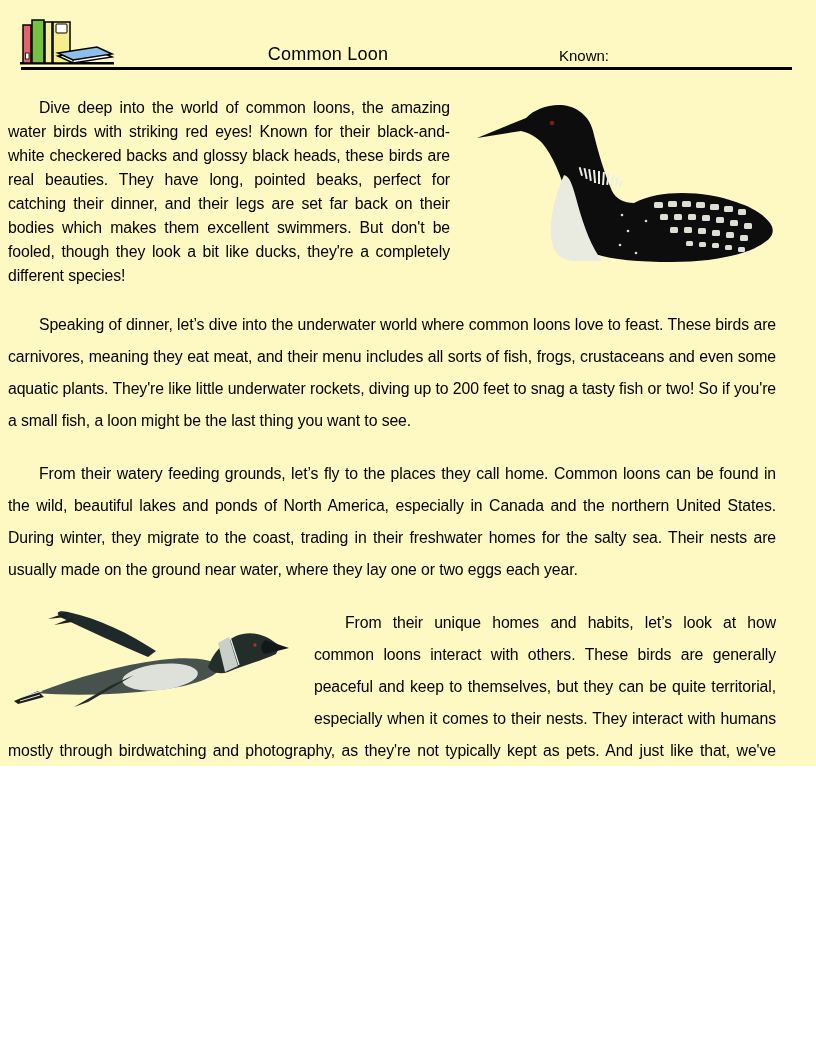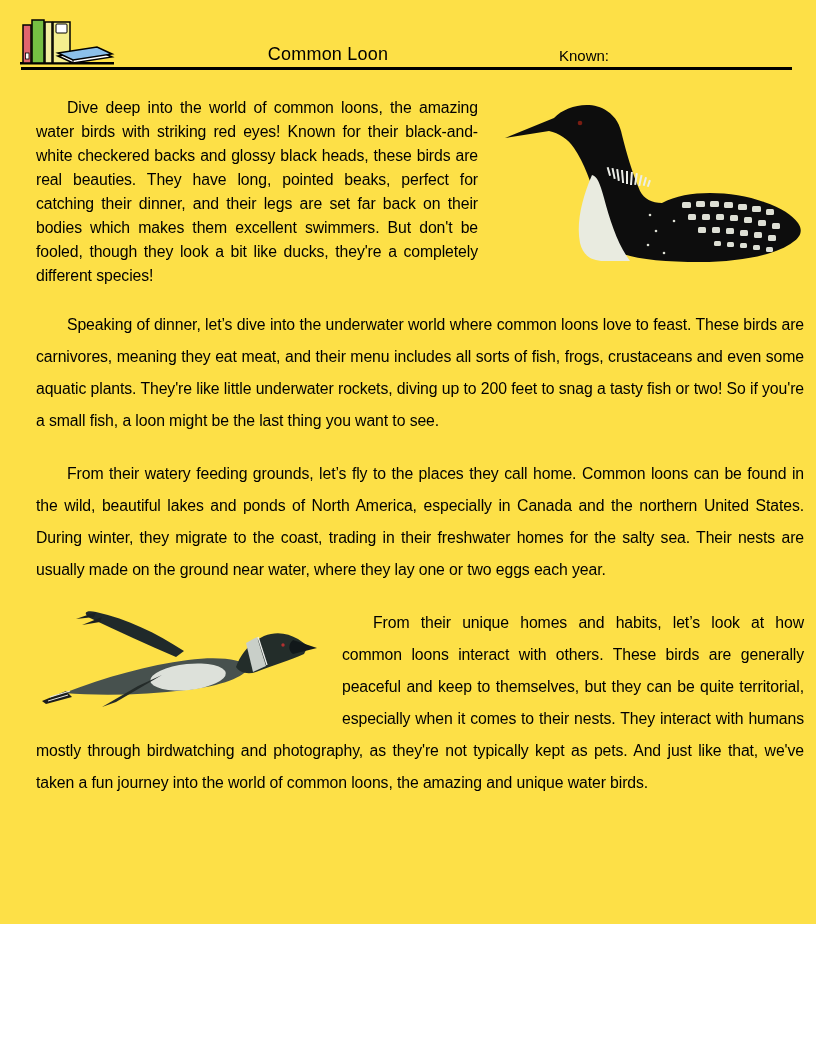--- a/index.html
+++ b/index.html
@@ -1,42 +1,42 @@
 <!DOCTYPE html>
 <html><head>
 <meta charset="utf-8">
 <style>
   * { margin: 0; padding: 0; box-sizing: border-box; }
   html, body { background: #ffffff; }
   .page {
     position: relative;
     width: 816px;
-    height: 924px;
+    height: 766px;
     margin: 0 auto;
-    background: #fde047;
+    background: #fef9c3;
     color: #000;
     font-family: "Liberation Sans", "DejaVu Sans", sans-serif;
     overflow: hidden;
   }
 
   
   .logo { position: absolute; left: 18px; top: 10px; width: 100px; height: 58px; }
   .doc-title {
     position: absolute; left: 0; top: 44px; width: 656px;
     text-align: center; font-size: 18px; letter-spacing: 0.2px;
   }
   .name-label { position: absolute; left: 559px; top: 47px; font-size: 15px; }
   .header-rule {
     position: absolute; left: 21px; top: 67px; width: 771px; height: 3px;
     background: #000;
   }
 
   
   .content {
-    position: absolute; left: 36px; top: 96px; width: 768px;
+    position: absolute; left: 8px; top: 96px; width: 768px;
   }
   .para {
     text-align: justify;
     font-size: 15.8px;
     line-height: 32px;
     letter-spacing: -0.1px;
     text-indent: 31px;
     margin-bottom: 21px;
     color: #000;
   }

